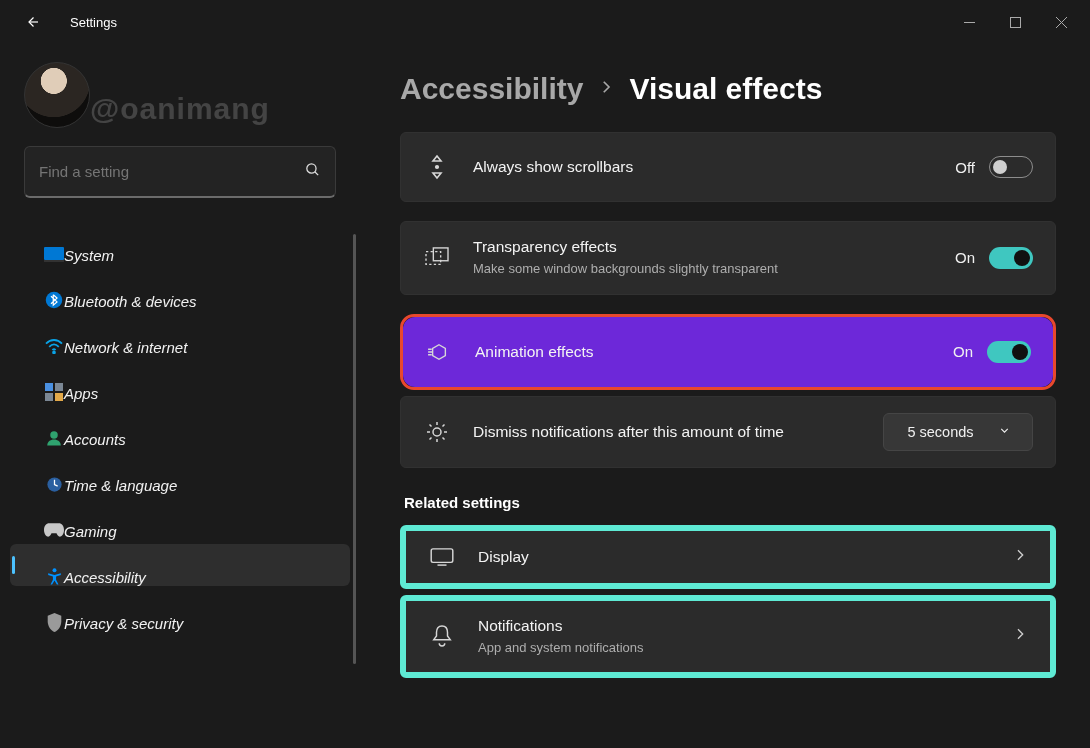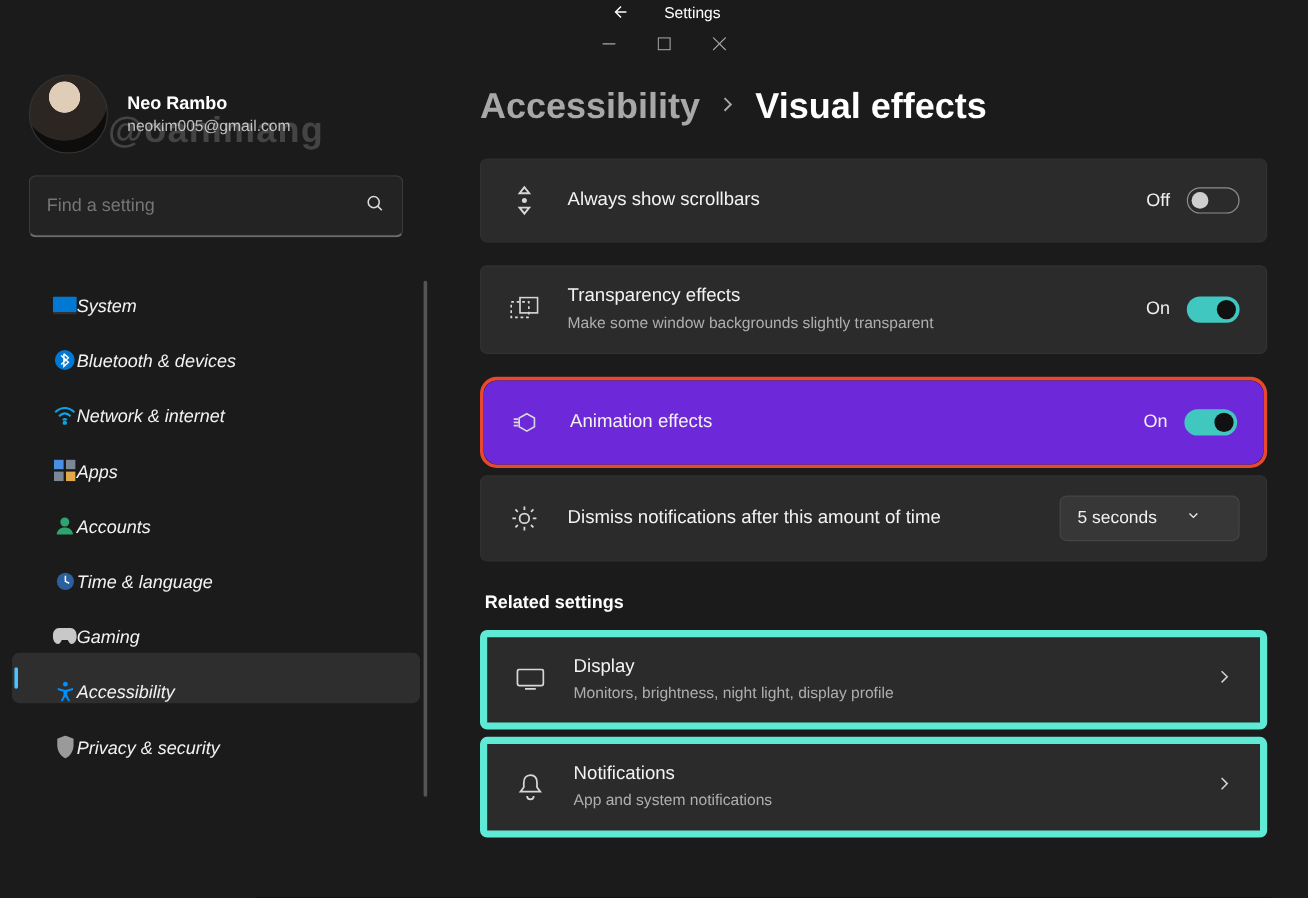--- a/index.html
+++ b/index.html
@@ -1,18 +1,18 @@
 <!DOCTYPE html>
 <html><head>
 <meta charset="utf-8">
 <style>
   * { box-sizing: border-box; margin: 0; padding: 0; font-family: "Segoe UI", sans-serif; }
   html, body { width: 1090px; height: 748px; background:#0b0b0b; overflow:hidden; color:#fff; }
   .window { width:1090px; height:748px; background:#1b1b1b; position:relative; }
-  .titlebar { height:44px; display:flex; align-items:center; justify-content:space-between; padding:0 6px 0 22px;flex-direction:column; }
+  .titlebar { height:44px; display:flex; align-items:center; justify-content:space-between; padding:0 6px 0 22px; }
   .titlebar-left { display:flex; align-items:center; gap:28px; }
   .back-arrow { width:20px; height:20px; display:flex; align-items:center; justify-content:center; color:#fff; cursor:pointer; }
   .titlebar-title { font-size:13px; color:#fff; }
   .win-controls { display:flex; }
   .win-btn { width:46px; height:32px; display:flex; align-items:center; justify-content:center; color:#aaa; cursor:pointer; }
 
   .body { display:flex; height:calc(100% - 44px); }
 
   .sidebar { width:360px; padding:18px 0 0 0; position:relative; }
   .profile { display:flex; align-items:center; gap:16px; padding:0 24px 18px 24px; position:relative; }
@@ -52,21 +52,21 @@
 
   .toggle { width:44px; height:22px; border-radius:20px; position:relative; cursor:pointer; }
   .toggle.off { background:transparent; border:1px solid #8d8d8d; }
   .toggle.off .knob { position:absolute; left:3px; top:3px; width:14px; height:14px; border-radius:50%; background:#cfcfcf; }
   .toggle.on { background:#3fc7c0; }
   .toggle.on .knob { position:absolute; right:3px; top:3px; width:16px; height:16px; border-radius:50%; background:#111; }
 
   .highlight { border:3px solid #e8482d; border-radius:14px; padding:0; }
   .highlight .card { border:none; margin:0; background:#6d28d9; border-radius:12px; }
 
-  .select { background:#373737; border:1px solid #454545; border-radius:6px; height:38px; min-width:150px; display:flex; align-items:center; justify-content:flex-start; padding:0 12px 0 14px; gap:24px; cursor:pointer; font-size:14.5px; color:#f0f0f0; }
+  .select { background:#373737; border:1px solid #454545; border-radius:6px; height:38px; min-width:150px; display:flex; align-items:center; justify-content:center; padding:0 12px 0 14px; gap:24px; cursor:pointer; font-size:14.5px; color:#f0f0f0; }
 
   .section-head { font-size:15px; font-weight:600; margin:26px 0 14px 4px; }
 
   .link-card { background:#2b2b2b; border:6px solid #5eead4; border-radius:6px; margin-bottom:6px; cursor:pointer; }
   .link-inner { display:flex; align-items:center; padding:16px 22px; gap:22px; }
   .link-chev { color:#cfcfcf; }
 </style>
 </head>
 <body>
 
@@ -100,24 +100,20 @@
           </svg>
       </div>
     </div>
   </div>
 
   <div class="body">
 
     <div class="sidebar">
       <div class="profile">
         <div class="avatar"></div>
-        <div class="profile-text">
-          <span class="profile-name">Neo Rambo</span>
-          <span class="profile-email">neokim005@gmail.com</span>
-        </div>
         <div class="watermark">@oanimang</div>
       </div>
 
       <div class="search-wrap">
         <div class="search">
           <input type="text" placeholder="Find a setting" style="">
           <span class="search-icon">
             <svg width="17" height="17" viewBox="0 0 24 24" fill="none" stroke="currentColor" stroke-width="1.8">
                 <circle cx="10.5" cy="10.5" r="6.5"></circle>
                 <line x1="20" y1="20" x2="15.2" y2="15.2"></line>
@@ -317,21 +313,20 @@
       <div class="link-card">
         <div class="link-inner">
           <span class="card-icon">
             <svg width="24" height="18" viewBox="0 0 26 20" fill="none" stroke="currentColor" stroke-width="1.6">
                 <rect x="1" y="1" width="24" height="15" rx="2"></rect>
                 <line x1="8" y1="19" x2="18" y2="19"></line>
               </svg>
           </span>
           <div class="card-body">
             <div class="card-title">Display</div>
-            <div class="card-sub" style="max-width:none">Monitors, brightness, night light, display profile</div>
           </div>
           <span class="link-chev"><svg width="16" height="16" viewBox="0 0 24 24" fill="none" stroke="currentColor" stroke-width="2">
                 <path d="M9 5l7 7-7 7"></path>
               </svg></span>
         </div>
       </div>
 
       <div class="link-card">
         <div class="link-inner">
           <span class="card-icon">

